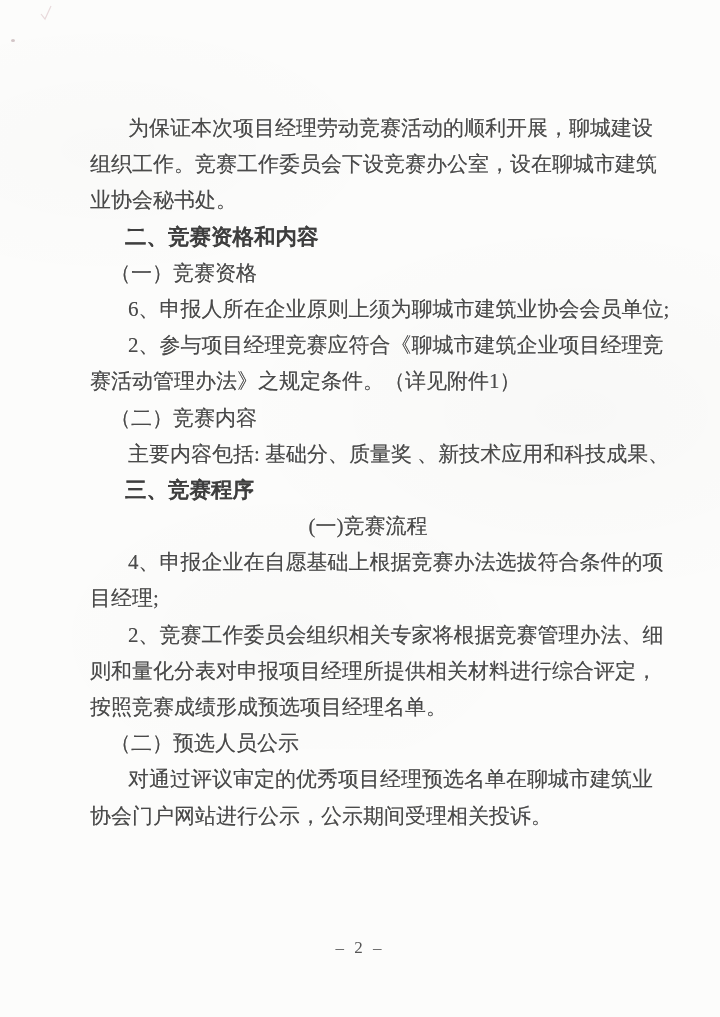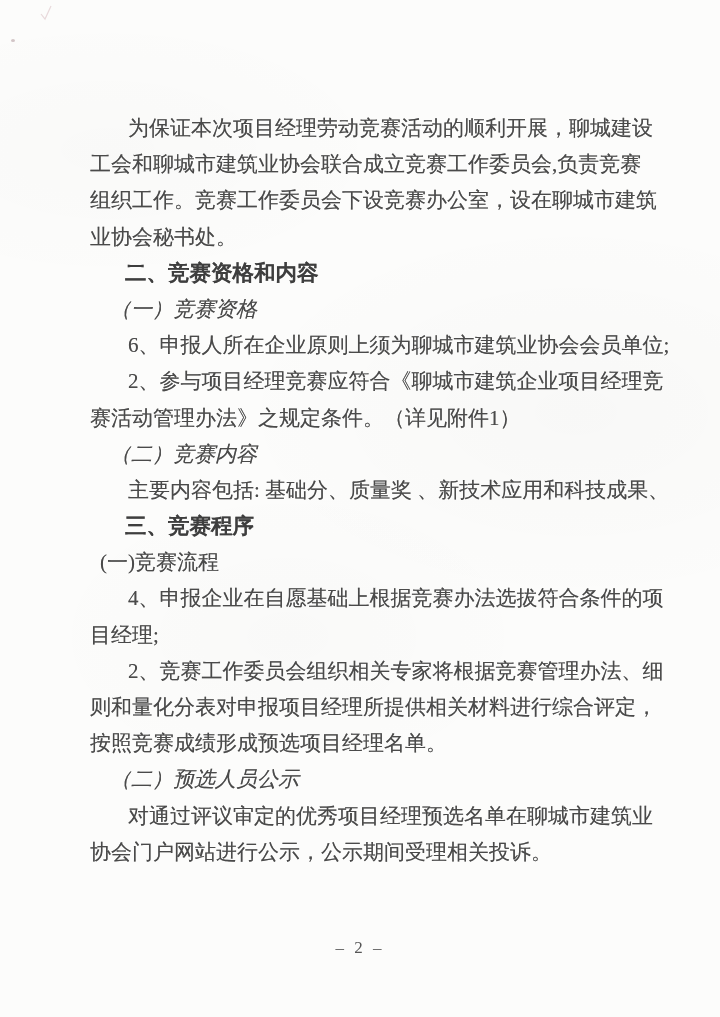--- a/index.html
+++ b/index.html
@@ -35,22 +35,22 @@
   }
   .line {
     line-height: 36.2px;
     height: 36.2px;
     font-size: 21px;
     white-space: pre;
     text-shadow: 0 0 0.6px rgba(74,74,74,0.55);
   }
   .line.flush   { padding-left: 0; }
   .line.indent  { padding-left: 38px; }
-  .line.paren-indent { padding-left: 20px; font-style: italic; }
-  .line.half-indent  { padding-left: 10px; }
+  .line.paren-indent { padding-left: 20px; }
+  .line.half-indent  { padding-left: 10px; text-align: center; }
   .line.heading {
     padding-left: 35px;
     font-family: Liberation Sans, sans-serif;
     font-weight: bold;
     color: #3e3e3e;
     font-size: 21.5px;
     text-shadow: 0 0 0.5px rgba(62,62,62,0.6);
   }
   .page-number {
     position: absolute;
@@ -89,21 +89,20 @@
 <div class="page" style="background-color: rgb(252, 252, 251);">
 
   <svg class="scan-mark mark-check" viewBox="0 0 16 18" xmlns="http://www.w3.org/2000/svg">
     <path d="M3 10 L7 15 L13 2" fill="none" stroke="rgba(180,125,135,0.55)" stroke-width="1.2"></path>
   </svg>
 
   <div class="scan-mark mark-dot"></div>
 
   <div class="content" style="color: rgb(74, 74, 74);">
       <div class="line indent">为保证本次项目经理劳动竞赛活动的顺利开展，聊城建设</div>
-      <div class="line flush">工会和聊城市建筑业协会联合成立竞赛工作委员会,负责竞赛</div>
       <div class="line flush">组织工作。竞赛工作委员会下设竞赛办公室，设在聊城市建筑</div>
       <div class="line flush">业协会秘书处。</div>
       <div class="line heading">二、竞赛资格和内容</div>
       <div class="line paren-indent">（一）竞赛资格</div>
       <div class="line indent">6、申报人所在企业原则上须为聊城市建筑业协会会员单位;</div>
       <div class="line indent">2、参与项目经理竞赛应符合《聊城市建筑企业项目经理竞</div>
       <div class="line flush">赛活动管理办法》之规定条件。（详见附件1）</div>
       <div class="line paren-indent">（二）竞赛内容</div>
       <div class="line indent">主要内容包括: 基础分、质量奖 、新技术应用和科技成果、</div>
       <div class="line heading">三、竞赛程序</div>

